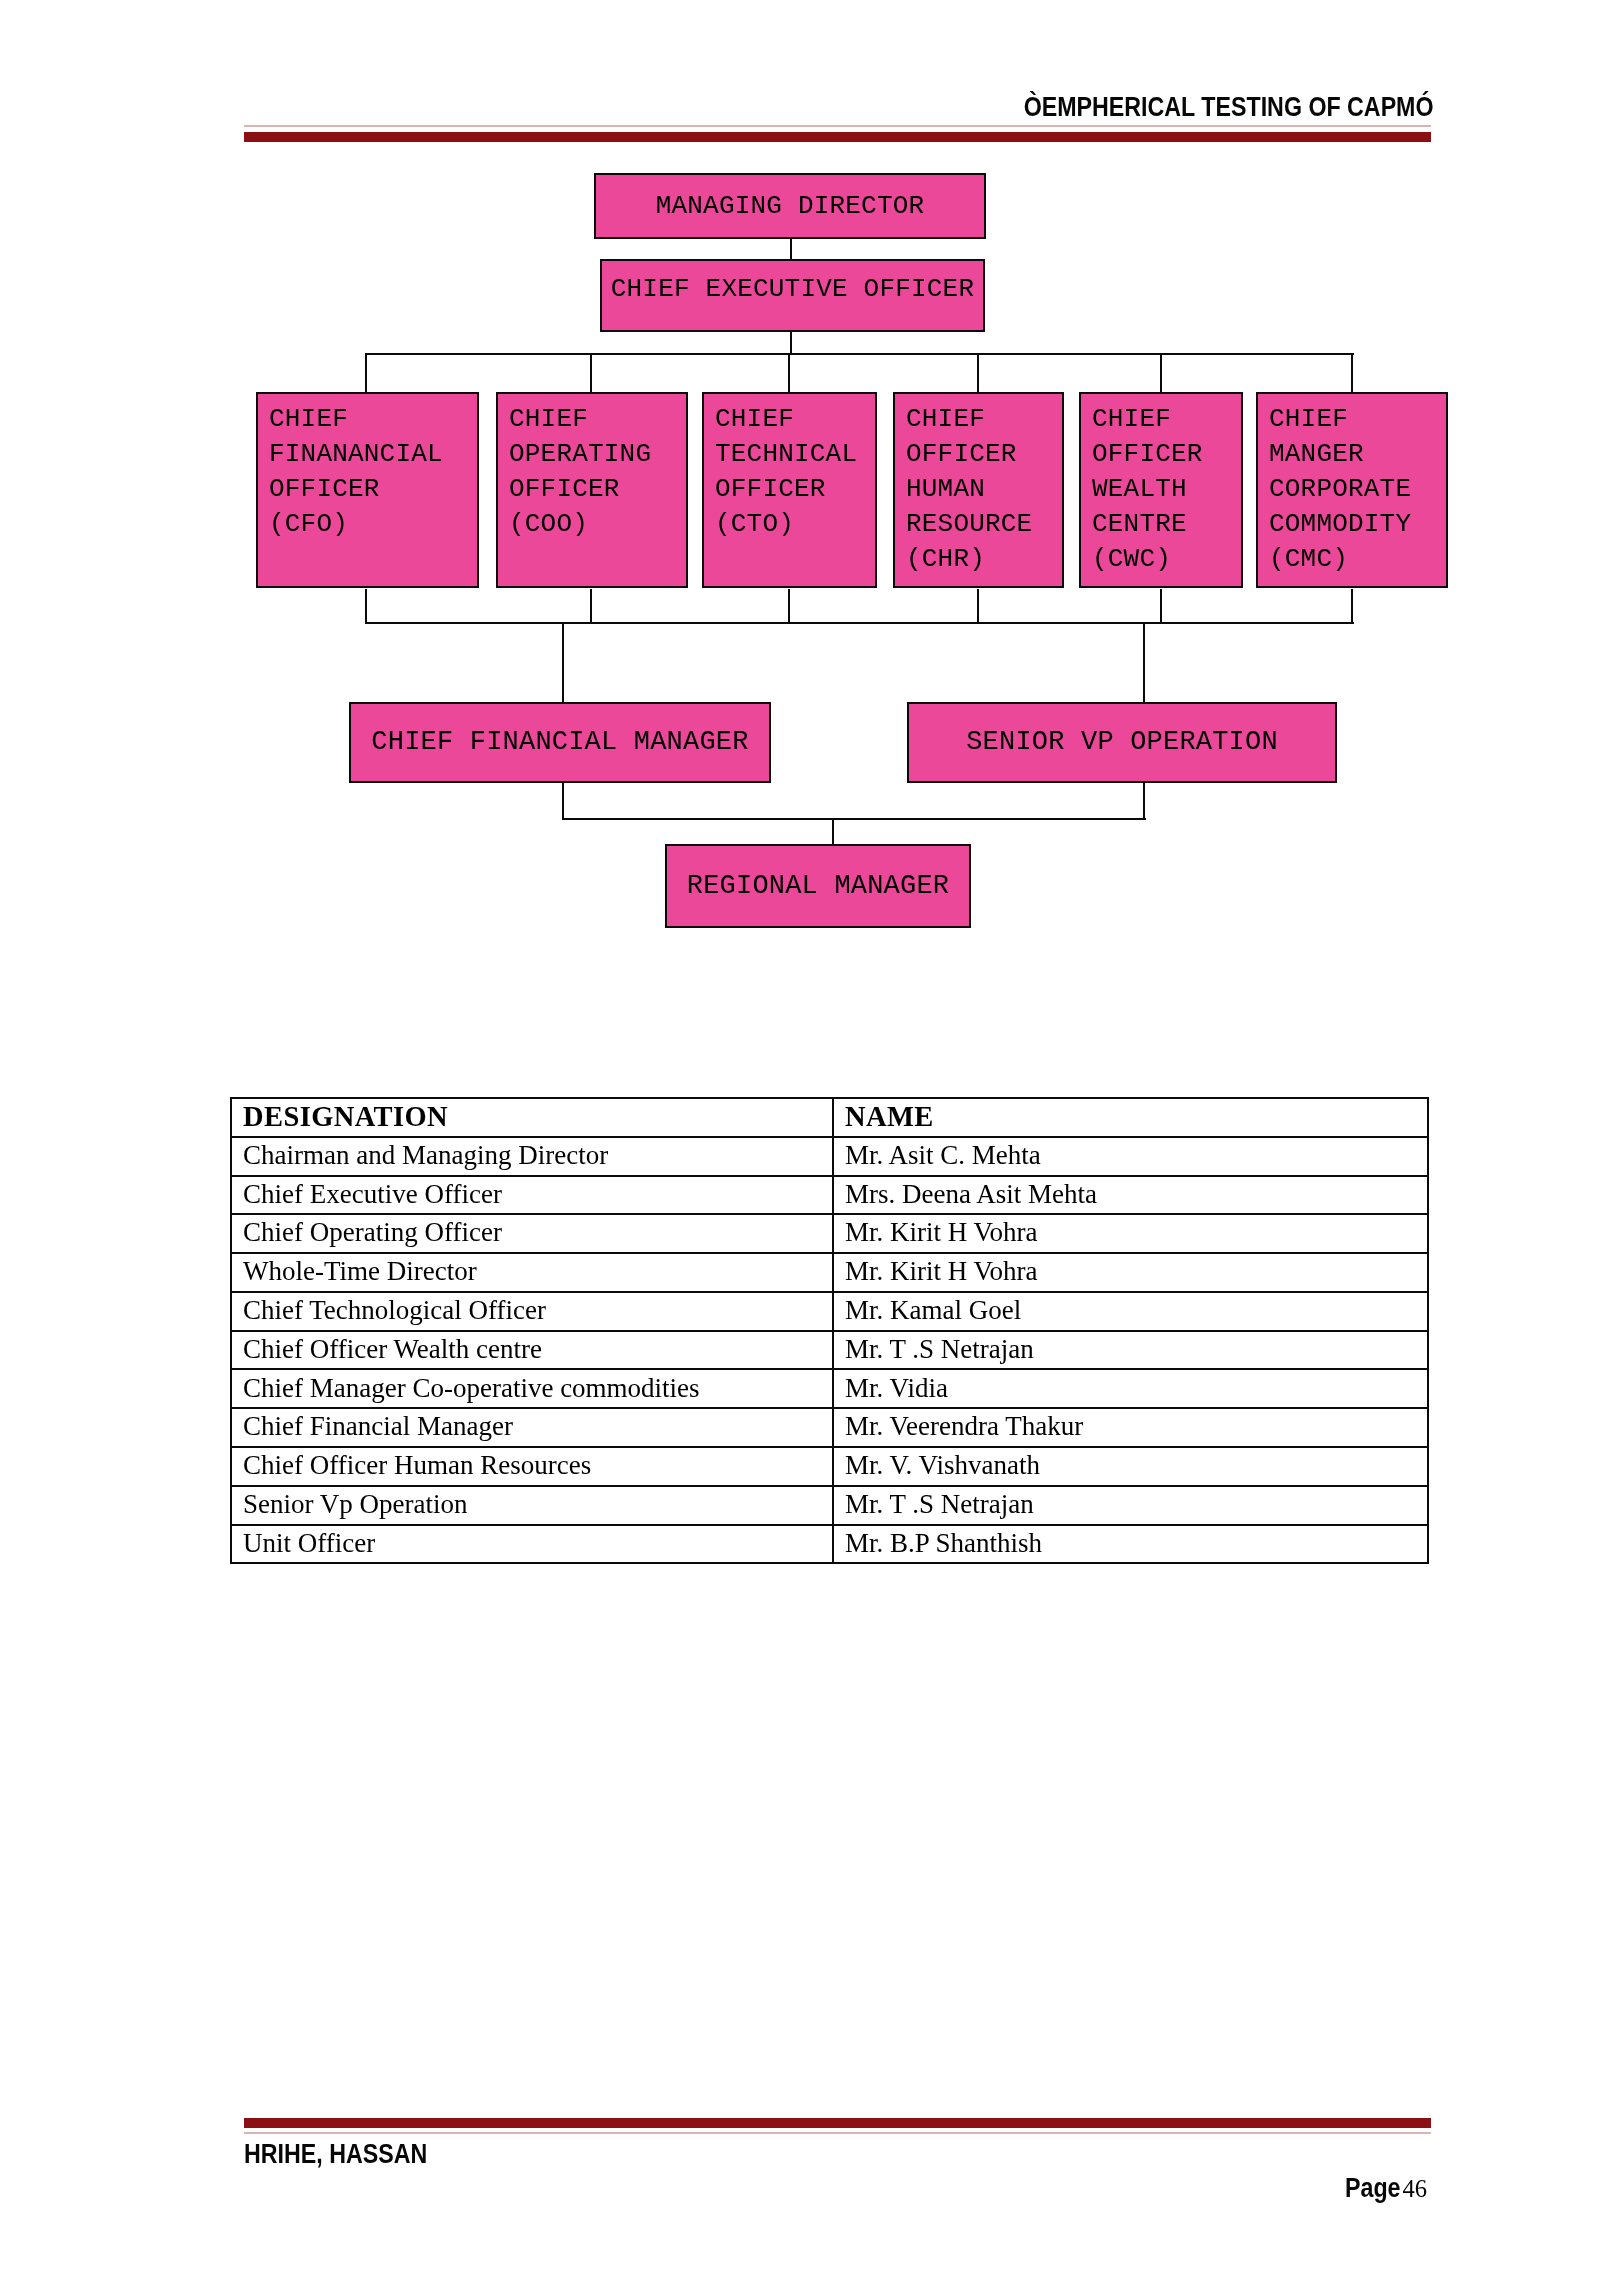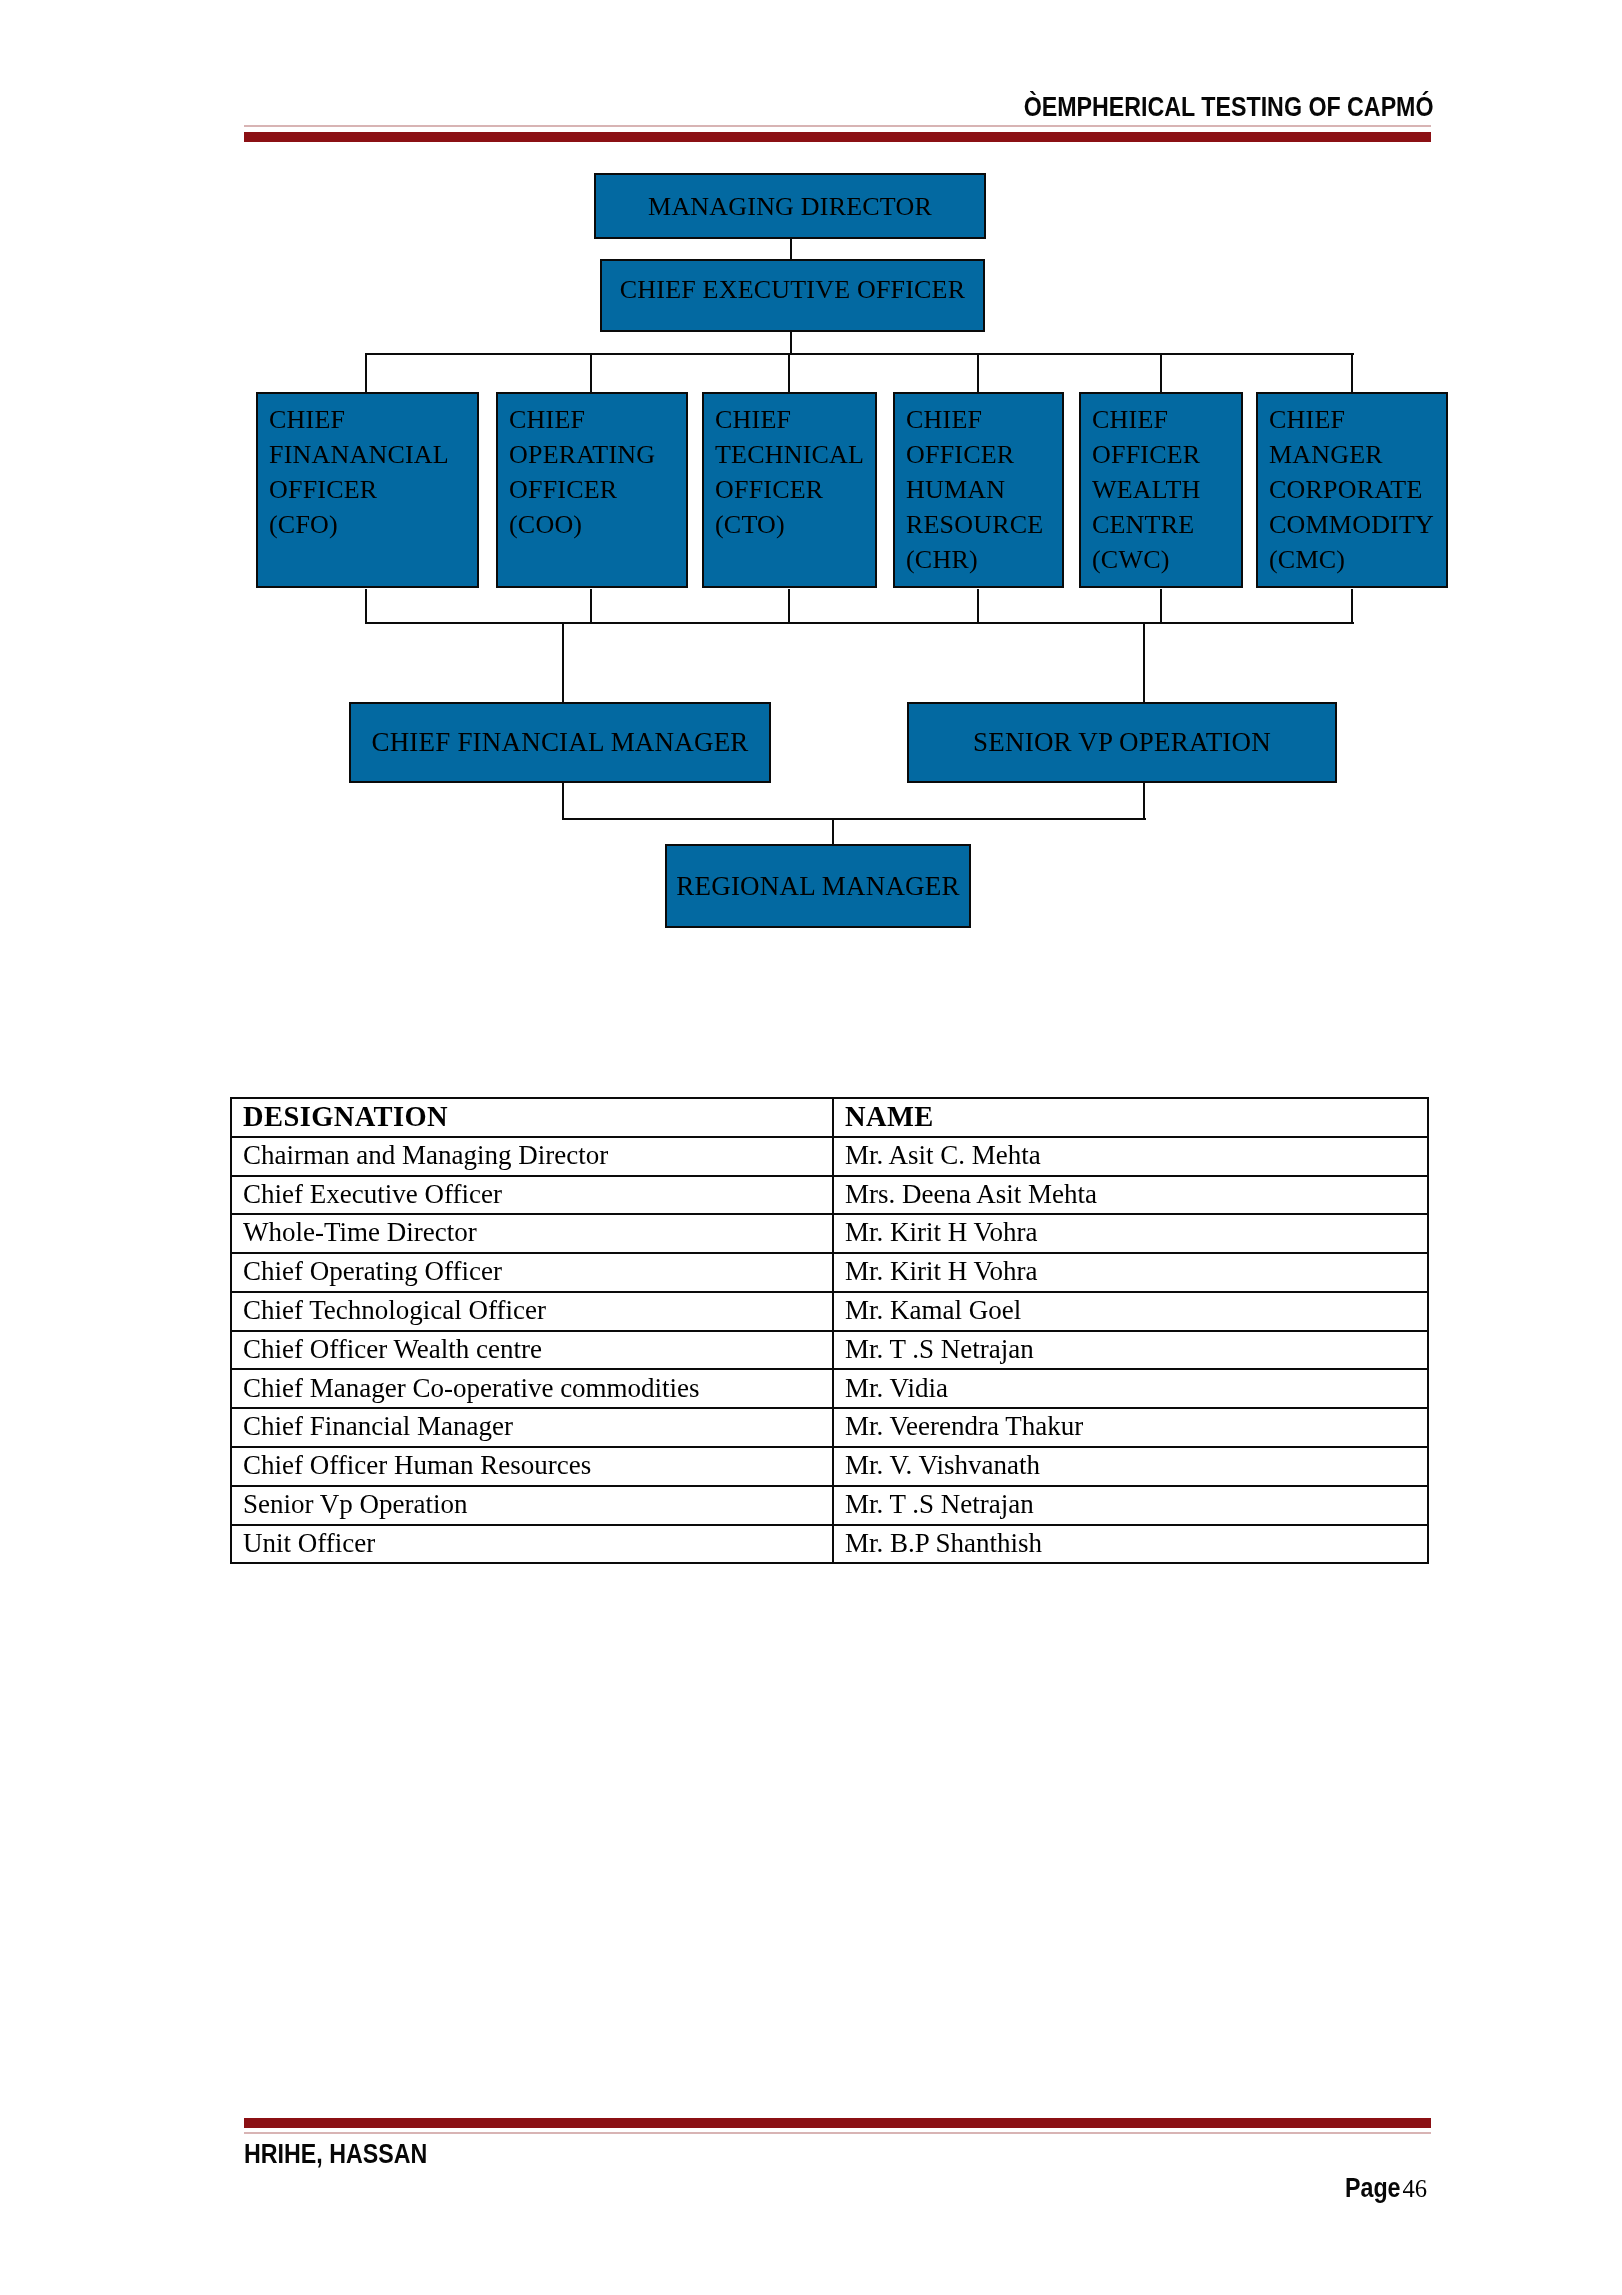--- a/index.html
+++ b/index.html
@@ -28,25 +28,26 @@
   .header-title{position:absolute;top:92px;right:188px;text-align:right;}
   .header-title .condense{transform-origin:100% 50%;}
   .footer-author{position:absolute;top:2139px;left:244px;}
   .footer-author .condense{transform-origin:0 50%;}
   .footer-page{position:absolute;top:2139px;right:195px;display:flex;align-items:baseline;gap:2px;text-align:center;}
   .footer-page .num{font-family:"Liberation Serif", serif;font-weight:normal;font-size:24.6px;margin-top:36px;}
   
   .obox{
     position:absolute;
     border:2.4px solid #0a0a0a;
-    background:#0369a1;
+    background:#ec4899;
     box-sizing:border-box;
     font-size:26px;
     line-height:35px;
     letter-spacing:0.2px;
+    font-family:Liberation Mono, monospace;
   }
   .obox.center{display:flex;align-items:center;justify-content:center;text-align:center;}
   .obox .lines{white-space:pre-line;display:block;padding:8px 4.8px 0 11px;text-align:left;}
   
   .conn{position:absolute;background:#0a0a0a;}
   
   .staff-table{
     position:absolute;left:230px;top:1097px;
     width:1199px;
     border-collapse:collapse;
@@ -173,25 +174,25 @@
     <tbody>
       <tr>
           <td>Chairman and Managing Director</td>
           <td>Mr. Asit C. Mehta</td>
         </tr>
       <tr>
           <td>Chief Executive Officer</td>
           <td>Mrs. Deena Asit Mehta</td>
         </tr>
       <tr>
+          <td>Chief Operating Officer</td>
+          <td>Mr. Kirit H Vohra</td>
+        </tr>
+      <tr>
           <td>Whole-Time Director</td>
-          <td>Mr. Kirit H Vohra</td>
-        </tr>
-      <tr>
-          <td>Chief Operating Officer</td>
           <td>Mr. Kirit H Vohra</td>
         </tr>
       <tr>
           <td>Chief Technological Officer</td>
           <td>Mr. Kamal Goel</td>
         </tr>
       <tr>
           <td>Chief Officer Wealth centre</td>
           <td>Mr. T .S Netrajan</td>
         </tr>

